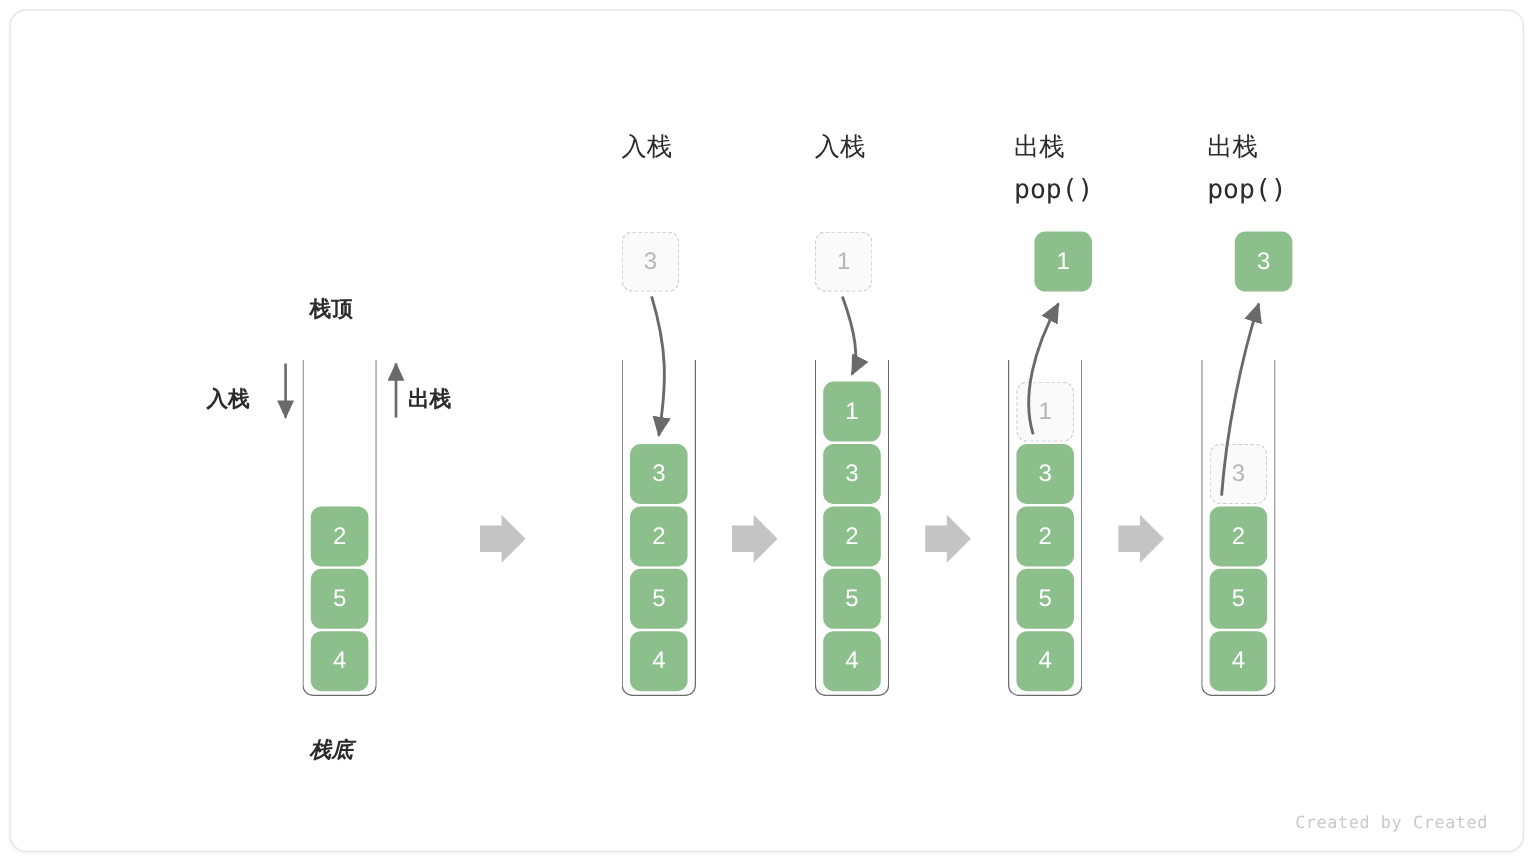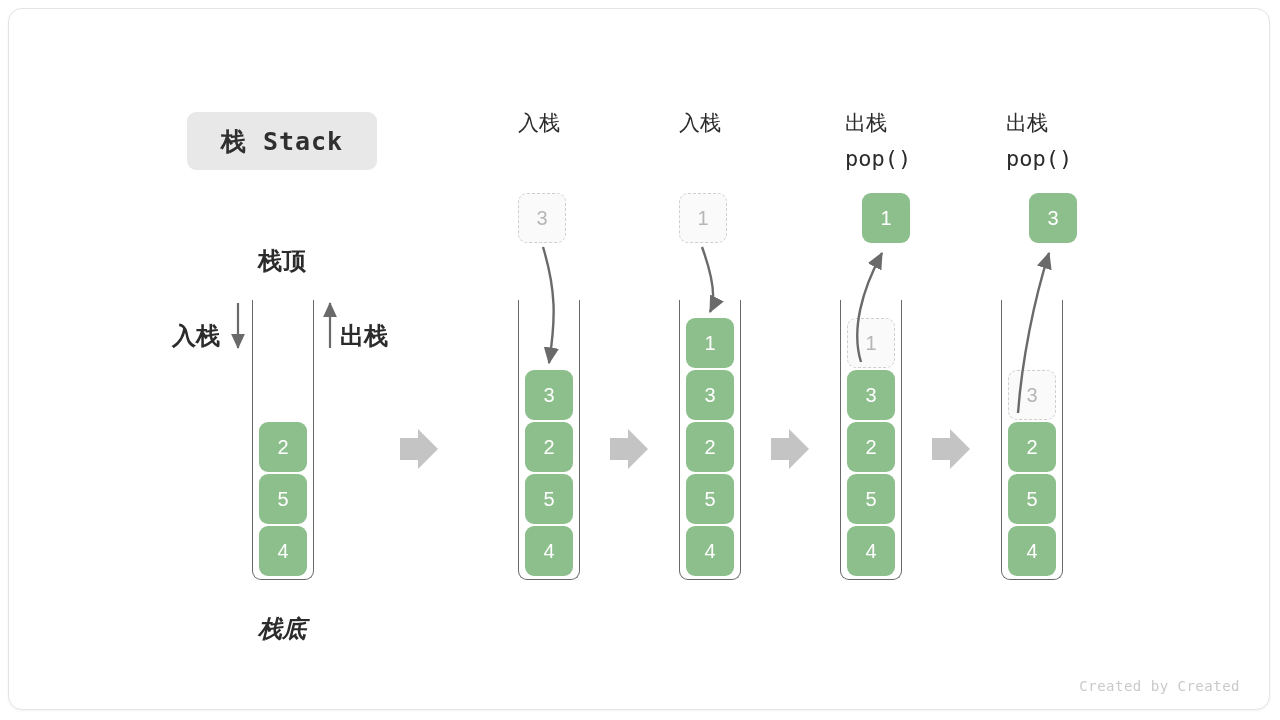--- a/index.html
+++ b/index.html
@@ -48,21 +48,21 @@
     font-weight: bold;
     letter-spacing: 1px;
     font-family: "DejaVu Sans Mono", "Liberation Mono", monospace;
   }
 
   
   .lbl-bold {
     position: absolute;
     font-weight: bold;
     color: #2b2b2b;
-    font-size: 24px;
+    font-size: 18px;
     white-space: nowrap;
     font-family: "Liberation Sans", "DejaVu Sans", sans-serif;
   }
   .col-head {
     position: absolute;
     width: 160px;
     text-align: left;
     color: #2b2b2b;
     font-size: 21px;
     line-height: 36px;
@@ -165,21 +165,20 @@
     font-family: "DejaVu Sans Mono", "Liberation Mono", monospace;
     letter-spacing: 0.5px;
   }
 </style>
 </head>
 <body>
 
 <div id="canvas">
   <div class="card-frame"></div>
 
-  <div class="title-badge">栈 Stack</div>
 
   <div class="lbl-bold" style="left:258px; top:245px;">栈顶</div>
   <div class="lbl-bold" style="left:258px; top:613px;font-style:italic;">栈底</div>
   <div class="lbl-bold" style="left:172px; top:320px;">入栈</div>
   <div class="lbl-bold" style="left:340px; top:320px;">出栈</div>
 
   <div class="stack" style="left:252px; top:300px; height:280px;">
     <div class="cells">
       <div class="cell filled">2</div>
       <div class="cell filled">5</div>

